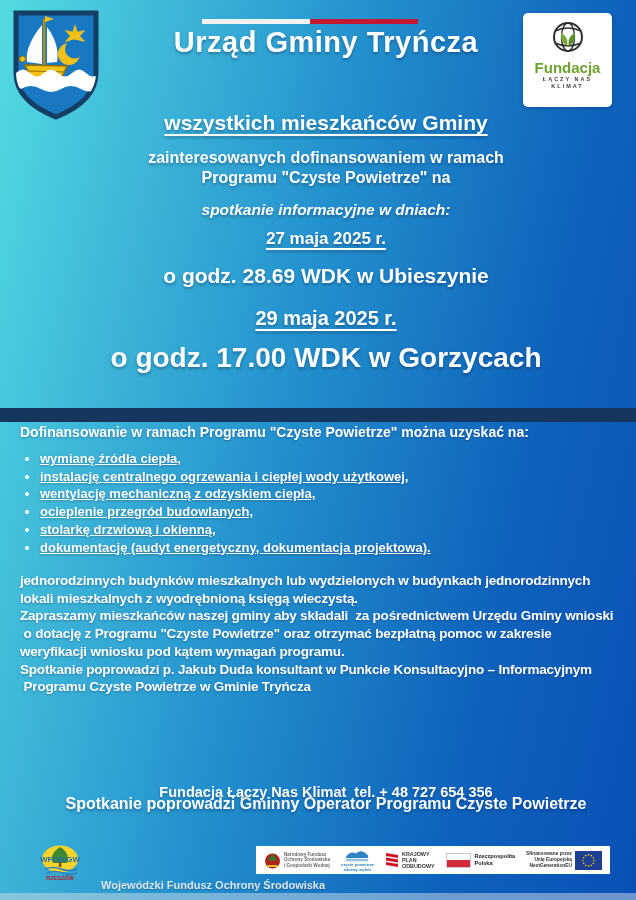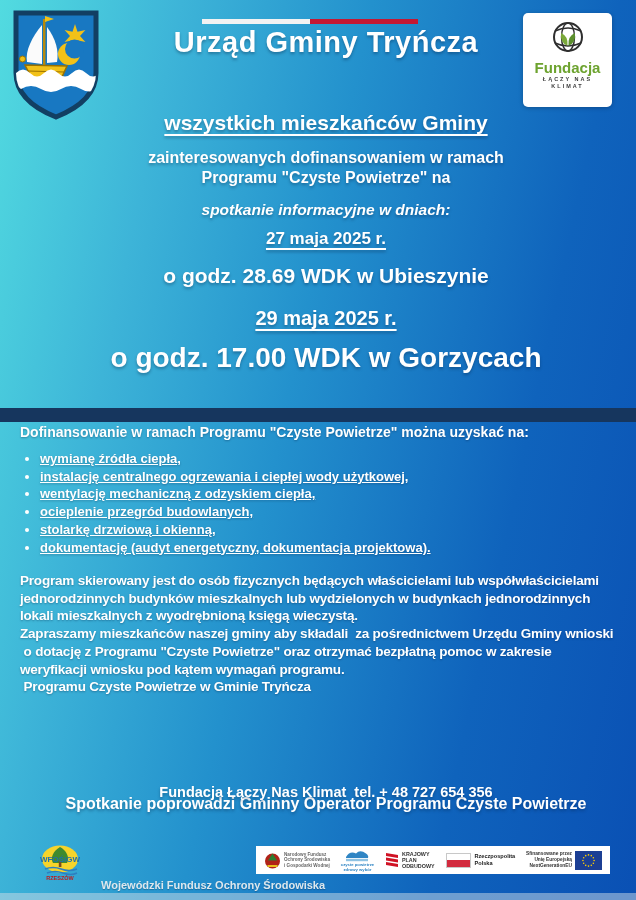--- a/index.html
+++ b/index.html
@@ -129,26 +129,26 @@
   <ul class="abs funding-list">
       <li>wymianę źródła ciepła,</li>
       <li>instalację centralnego ogrzewania i ciepłej wody użytkowej,</li>
       <li>wentylację mechaniczną z odzyskiem ciepła,</li>
       <li>ocieplenie przegród budowlanych,</li>
       <li>stolarkę drzwiową i okienną,</li>
       <li>dokumentację (audyt energetyczny, dokumentacja projektowa).</li>
     </ul>
 
   <div class="abs details">
-      <div>Program skierowany jest do osób fizycznych będących właścicielami lub współwłaścicielami</div>
       <div>jednorodzinnych budynków mieszkalnych lub wydzielonych w budynkach jednorodzinnych</div>
       <div>lokali mieszkalnych z wyodrębnioną księgą wieczystą.</div>
       <div>Zapraszamy mieszkańców naszej gminy aby składali  za pośrednictwem Urzędu Gminy wnioski</div>
       <div> o dotację z Programu "Czyste Powietrze" oraz otrzymać bezpłatną pomoc w zakresie</div>
       <div>weryfikacji wniosku pod kątem wymagań programu.</div>
+      <div>Spotkanie poprowadzi p. Jakub Duda konsultant w Punkcie Konsultacyjno – Informacyjnym</div>
       <div> Programu Czyste Powietrze w Gminie Tryńcza</div>
     </div>
 
   <div class="cline op1">Spotkanie poprowadzi Gminny Operator Programu Czyste Powietrze</div>
   <div class="cline op2">Fundacja Łączy Nas Klimat  tel. + 48 727 654 356</div>
 
   <svg class="abs wfos-logo" width="62" height="40" viewBox="0 0 62 40">
     <ellipse cx="28" cy="15" rx="18" ry="13.5" fill="#f6d42b"></ellipse>
     <path d="M28,3 C21,7 18,14 21,19 L35,19 C38,13 34,6 28,3 Z" fill="#3f8a2e"></path>
     <rect x="26.8" y="17" width="2.6" height="6" fill="#7a4d1f"></rect>

